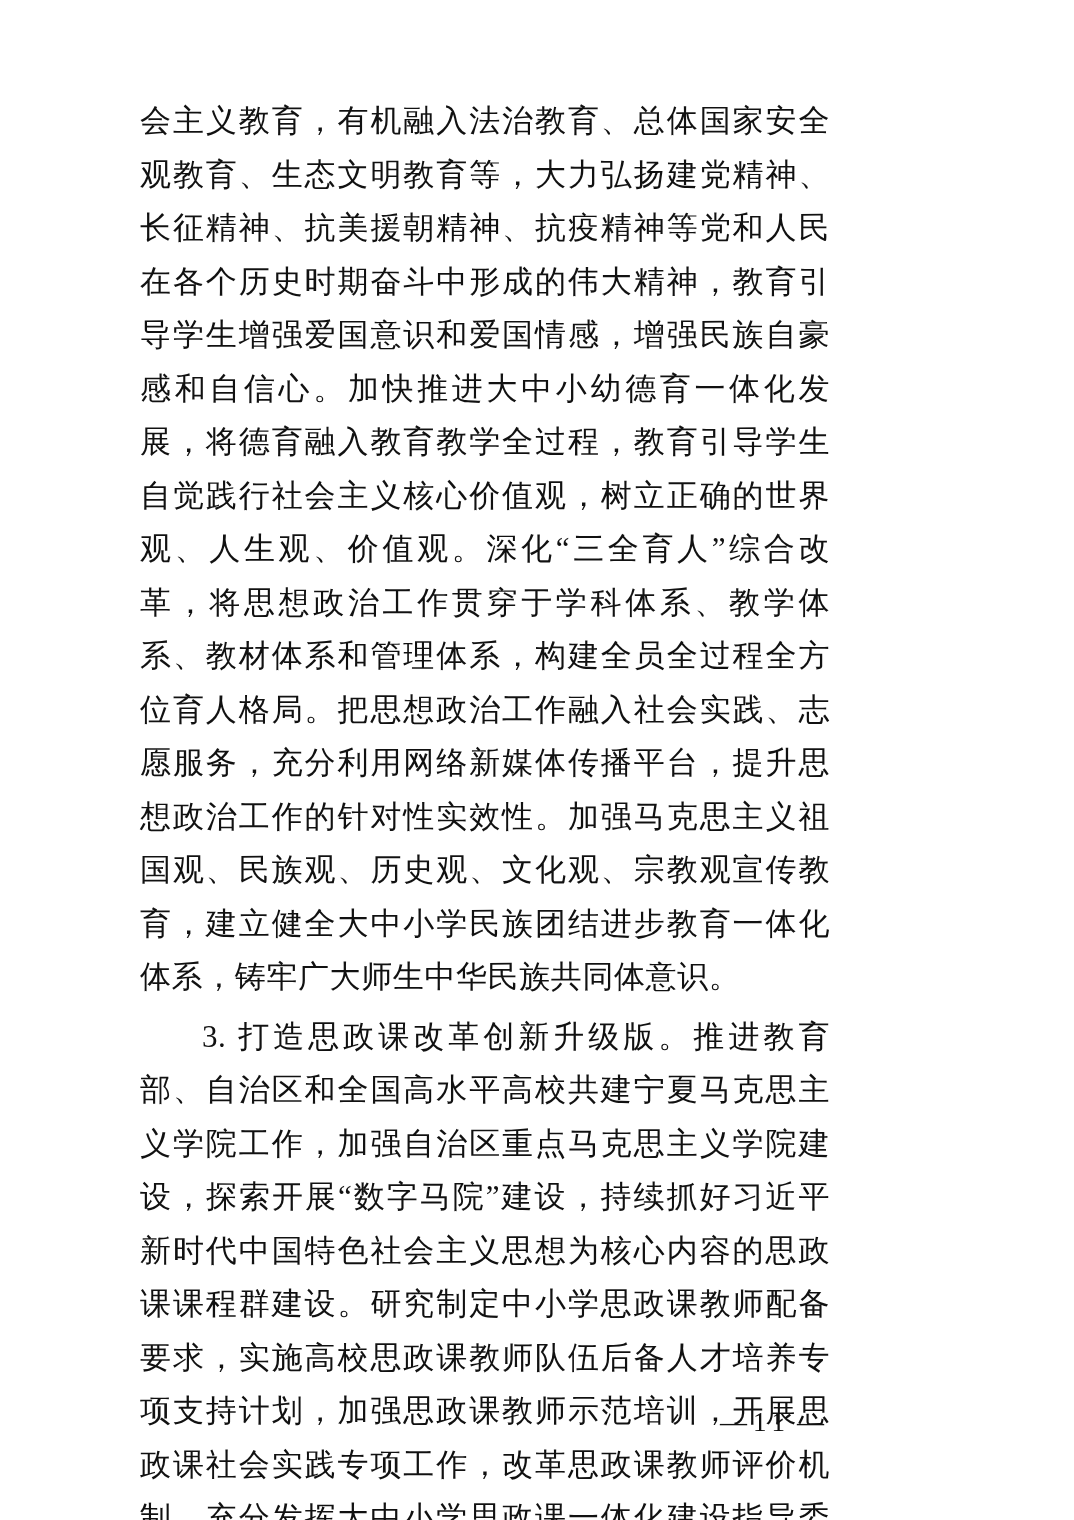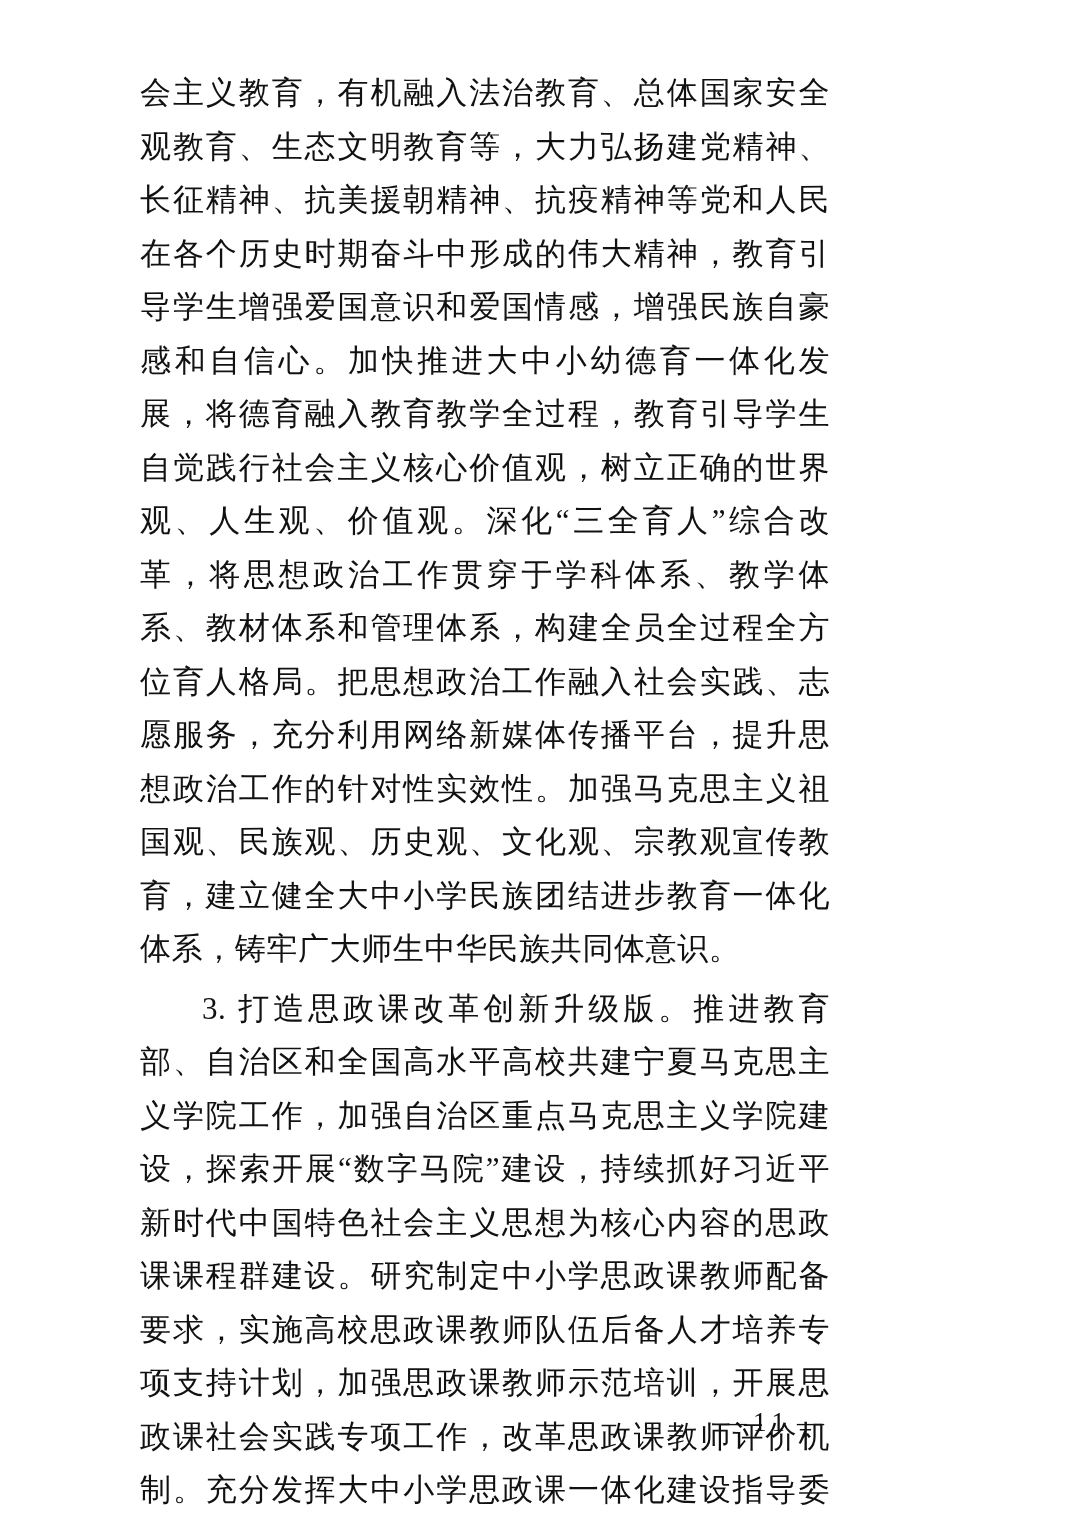--- a/index.html
+++ b/index.html
@@ -13,21 +13,21 @@
     font-family: "Liberation Serif", "DejaVu Serif", serif;
     color: #1a1a1a;
     position: relative;
     overflow: hidden;
   }
   .page {
     position: relative;
     width: 950px;
     height: 1520px;
     box-sizing: border-box;
-    padding: 66px 120px 60px 140px;
+    padding: 94px 120px 60px 140px;
   }
   .doc-body {
     font-size: 31px;
     line-height: 53.5px;
     letter-spacing: 0.6px;
     text-align: justify;
     text-justify: inter-character;
     color: #111111;
   }
   .para {

